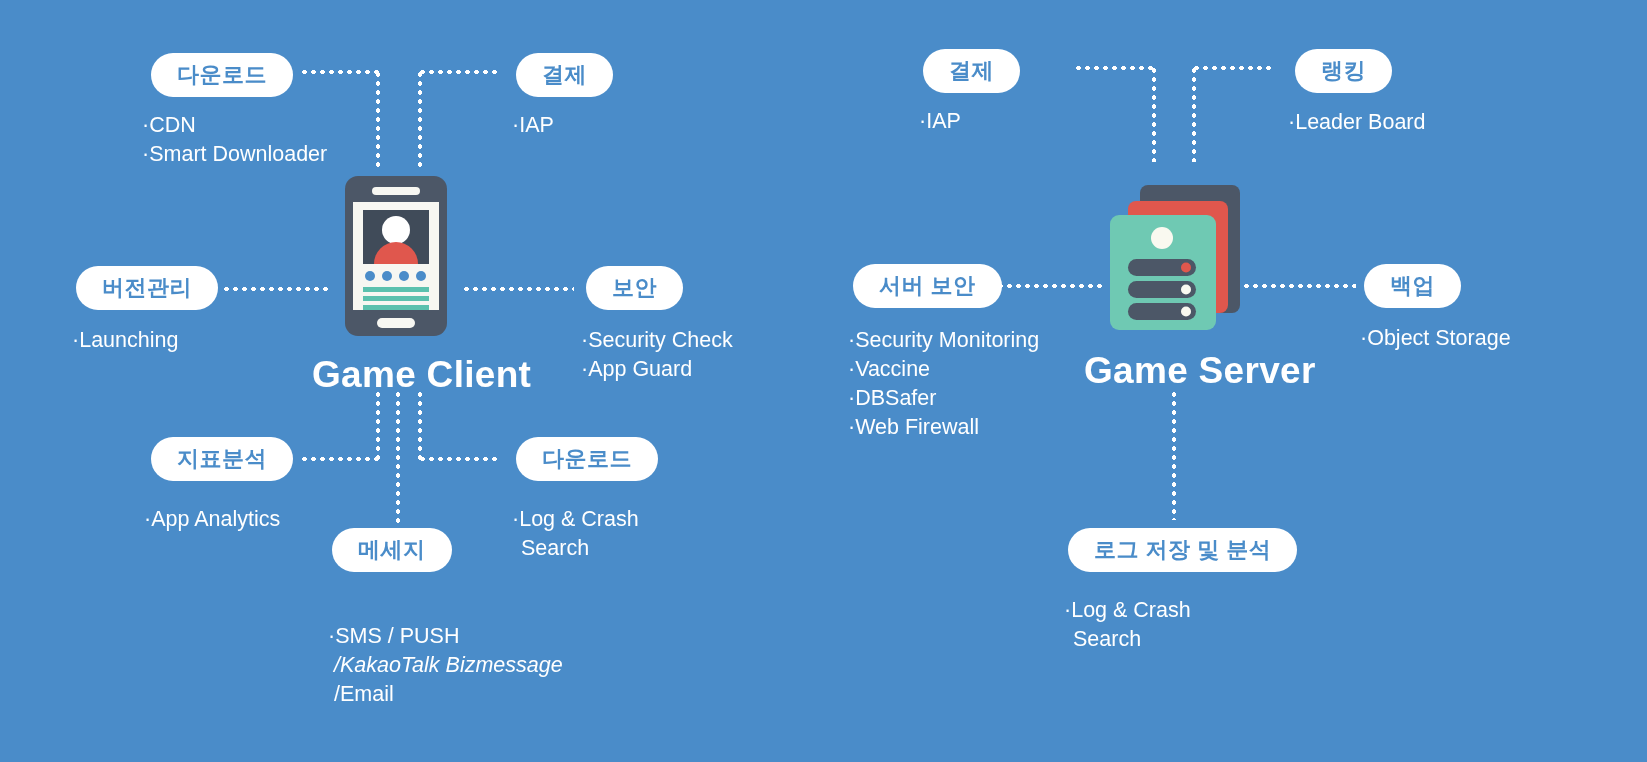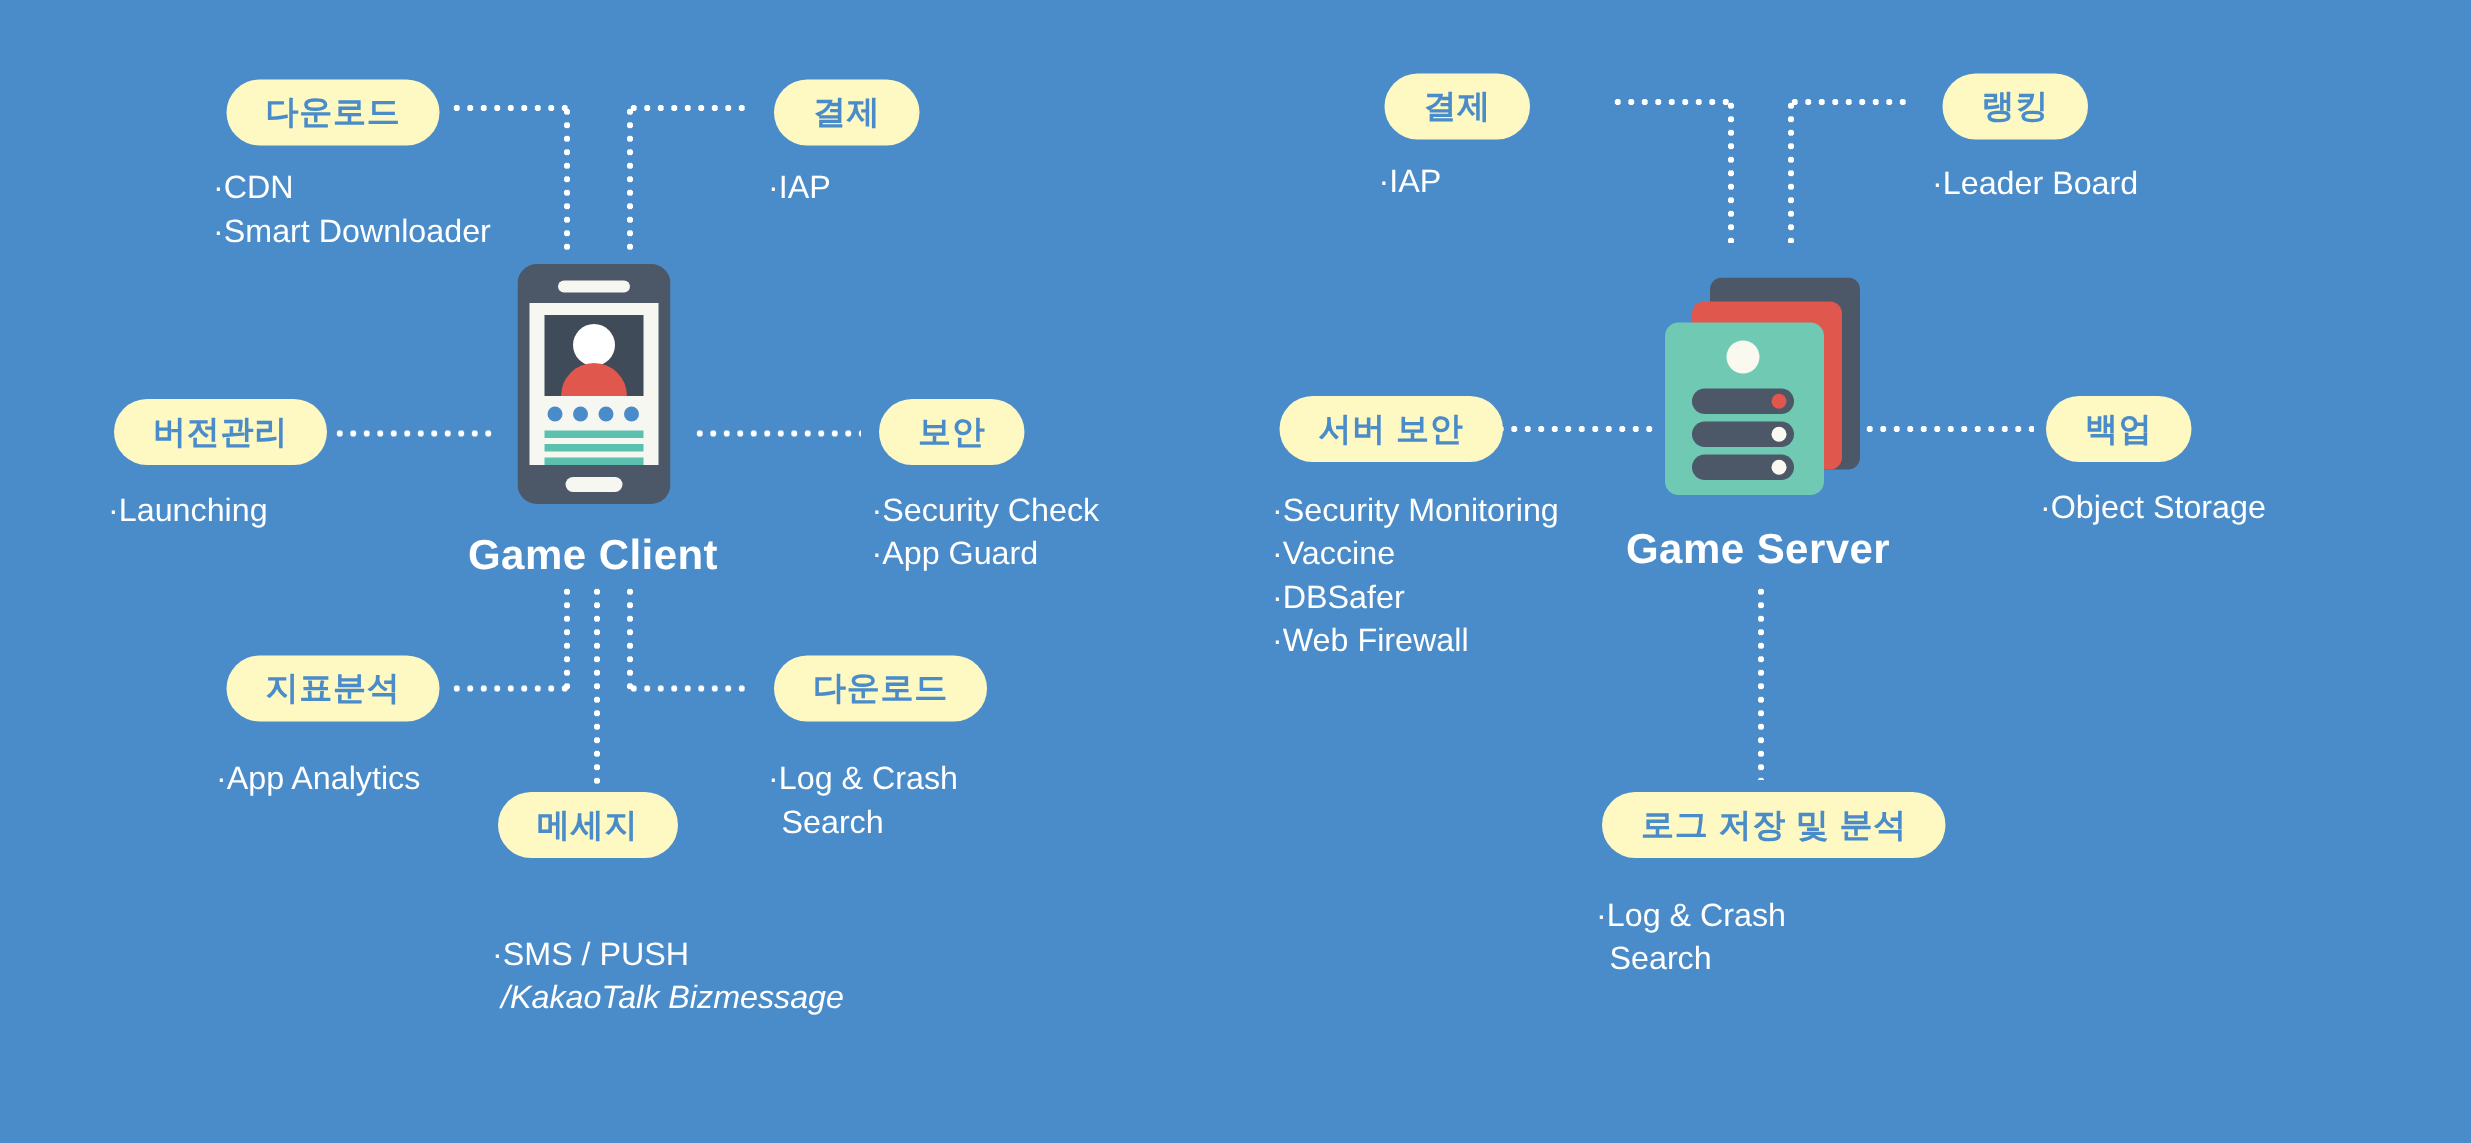--- a/index.html
+++ b/index.html
@@ -17,21 +17,21 @@
   #canvas {
     position: absolute;
     left: 0; top: 0;
     width: 1647px;
     height: 762px;
   }
 
   
   .chip {
     position: absolute;
-    background: #fef9c3;
+    background: #ffffff;
     border-radius: 999px;
     color: #4a8cc9;
     font-weight: bold;
     display: flex;
     align-items: center;
     justify-content: center;
     white-space: nowrap;
     letter-spacing: 0.5px;
     box-sizing: border-box;
     height: 44px;
@@ -48,21 +48,21 @@
     white-space: nowrap;
   }
   .bullets .line { display: block; }
   .bullets .line .dot { font-size: 21.5px; }
   .bullets .cont { padding-left: 0; }
 
   
   .node-title {
     position: absolute;
     color: #ffffff;
-    font-size: 28px;
+    font-size: 37px;
     font-weight: bold;
     white-space: nowrap;
     letter-spacing: 0.3px;
   }
 
   
   .dot-h {
     position: absolute;
     height: 4px;
     background-image: radial-gradient(circle, #ffffff 45%, transparent 46%);
@@ -183,20 +183,21 @@
   <div class="chip" style="left:516px; top:437px;">다운로드</div>
   <div class="bullets" style="left:512px; top:505px;">
     <span class="line"><span class="dot">·</span><span>Log &amp; Crash</span></span>
     <span class="line cont" style="padding-left:9px;"><span>Search</span></span>
   </div>
 
   <div class="chip" style="left:332px; top:528px;">메세지</div>
   <div class="bullets" style="left:328px; top:598px;margin-top:24px;">
     <span class="line"><span class="dot">·</span><span>SMS / PUSH</span></span>
     <span class="line cont" style="padding-left:6px;font-style:italic;"><span>/KakaoTalk Bizmessage</span></span>
+    <span class="line cont" style="padding-left:6px;"><span>/Email</span></span>
   </div>
 
   <div class="chip" style="left:923px; top:49px;">결제</div>
   <div class="bullets" style="left:919px; top:107px;">
     <span class="line"><span class="dot">·</span><span>IAP</span></span>
   </div>
 
   <div class="chip" style="left:1295px; top:49px;">랭킹</div>
   <div class="bullets" style="left:1288px; top:108px;">
     <span class="line"><span class="dot">·</span><span>Leader Board</span></span>

